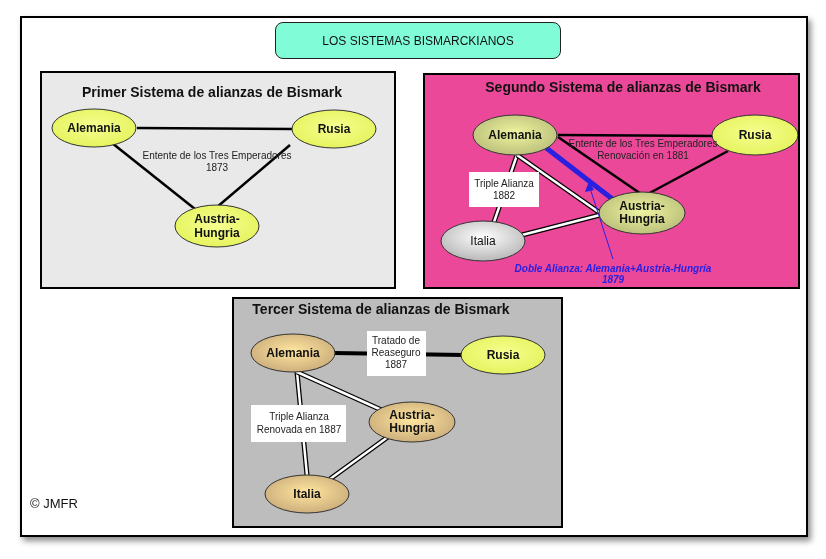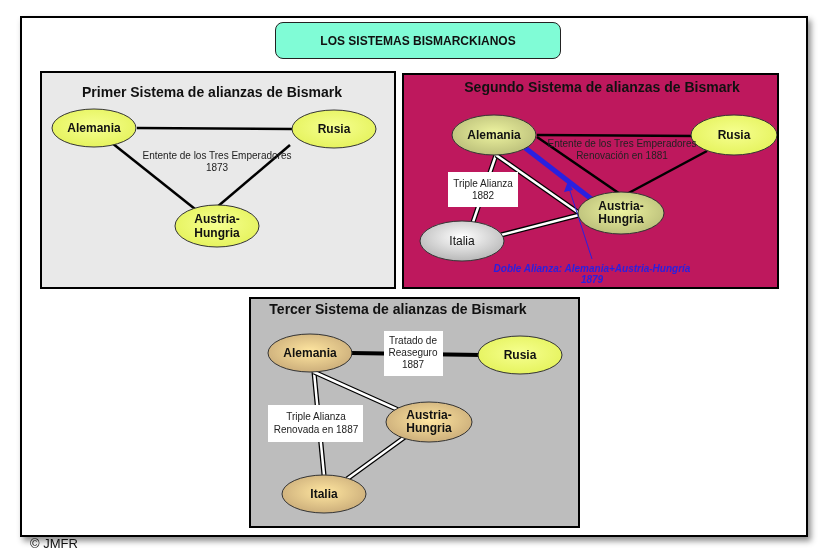--- a/index.html
+++ b/index.html
@@ -3,31 +3,31 @@
 <meta charset="utf-8">
 <style>
   html, body { margin: 0; padding: 0; }
   body { width: 826px; height: 559px; background: #ffffff; position: relative; overflow: hidden;
          font-family: "Liberation Sans", sans-serif; }
   .frame { position: absolute; left: 20px; top: 16px; width: 784px; height: 517px;
            border: 2px solid #000; background: #fff; box-shadow: 3px 4px 6px rgba(0,0,0,0.45); }
   .title-box { position: absolute; left: 275px; top: 22px; width: 284px; height: 35px;
                background: #80fcd6; border: 1.5px solid #222; border-radius: 8px;
                display: flex; align-items: center; justify-content: center;
-               font-weight: bold; font-size: 12px; color: #111; }
+               font-weight: normal; font-size: 12px; color: #111; }
   .panel { position: absolute; border: 2px solid #000; }
   .p1 { left: 40px; top: 71px; width: 352px; height: 214px; background: #e9e9e9; }
-  .p2 { left: 402px; top: 73px; width: 373px; height: 212px; background: #be185d; }
-  .p3 { left: 249px; top: 297px; width: 327px; height: 227px; background: #bdbdbd; }
+  .p2 { left: 423px; top: 73px; width: 373px; height: 212px; background: #ec4899; }
+  .p3 { left: 232px; top: 297px; width: 327px; height: 227px; background: #bdbdbd; }
   svg { position: absolute; left: 0; top: 0; }
   .panel-title { font-weight: bold; font-size: 14px; fill: #111; }
   .node-label { font-weight: bold; font-size: 12px; fill: #111; }
   .small { font-size: 10px; fill: #222; }
   .blue-label { font-weight: bold; font-style: italic; font-size: 10px; fill: #2a20e0; }
-  .copyright { position: absolute; left: 30px; top: 536px; font-size: 13px; color: #111; }
+  .copyright { position: absolute; left: 30px; top: 496px; font-size: 13px; color: #111; }
 </style>
 </head>
 <body>
 
 <div class="frame"></div>
 
 <div class="title-box">LOS SISTEMAS BISMARCKIANOS</div>
 
 <div class="panel p1">
   <svg width="352" height="214">

